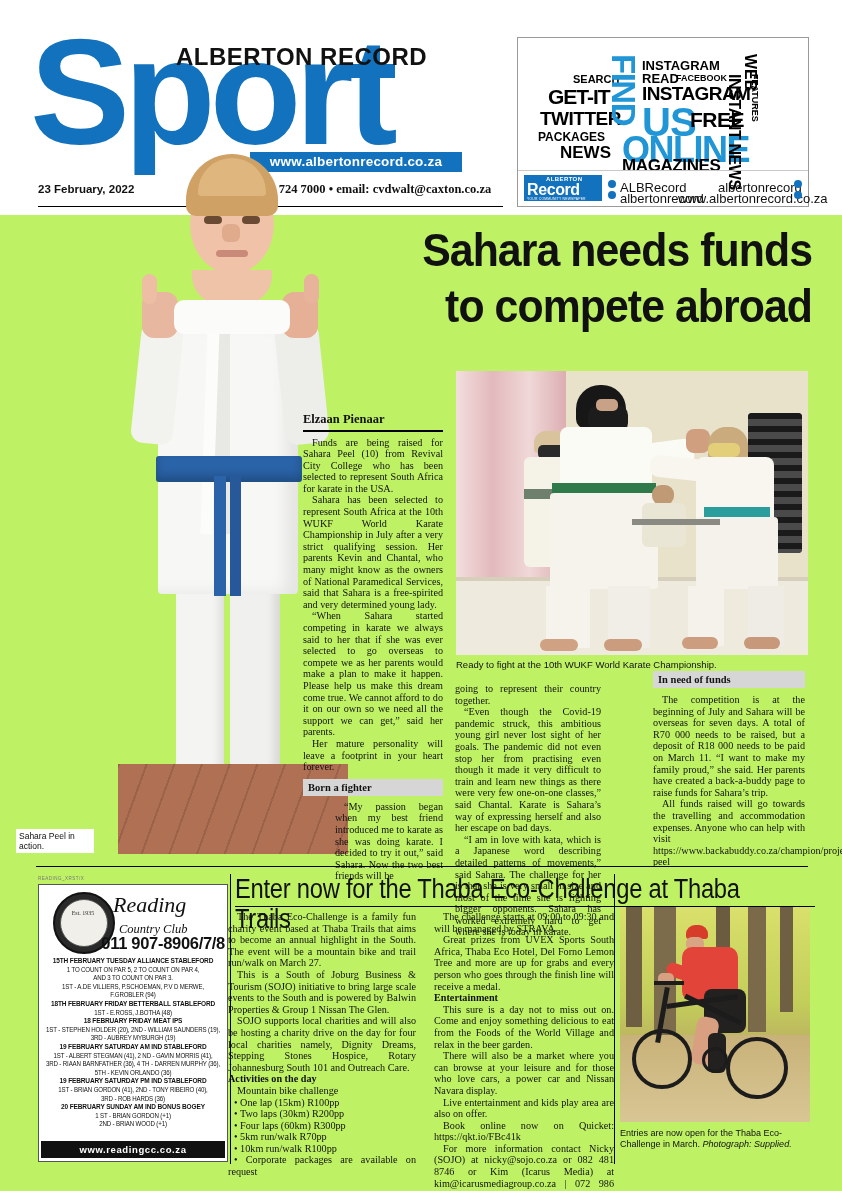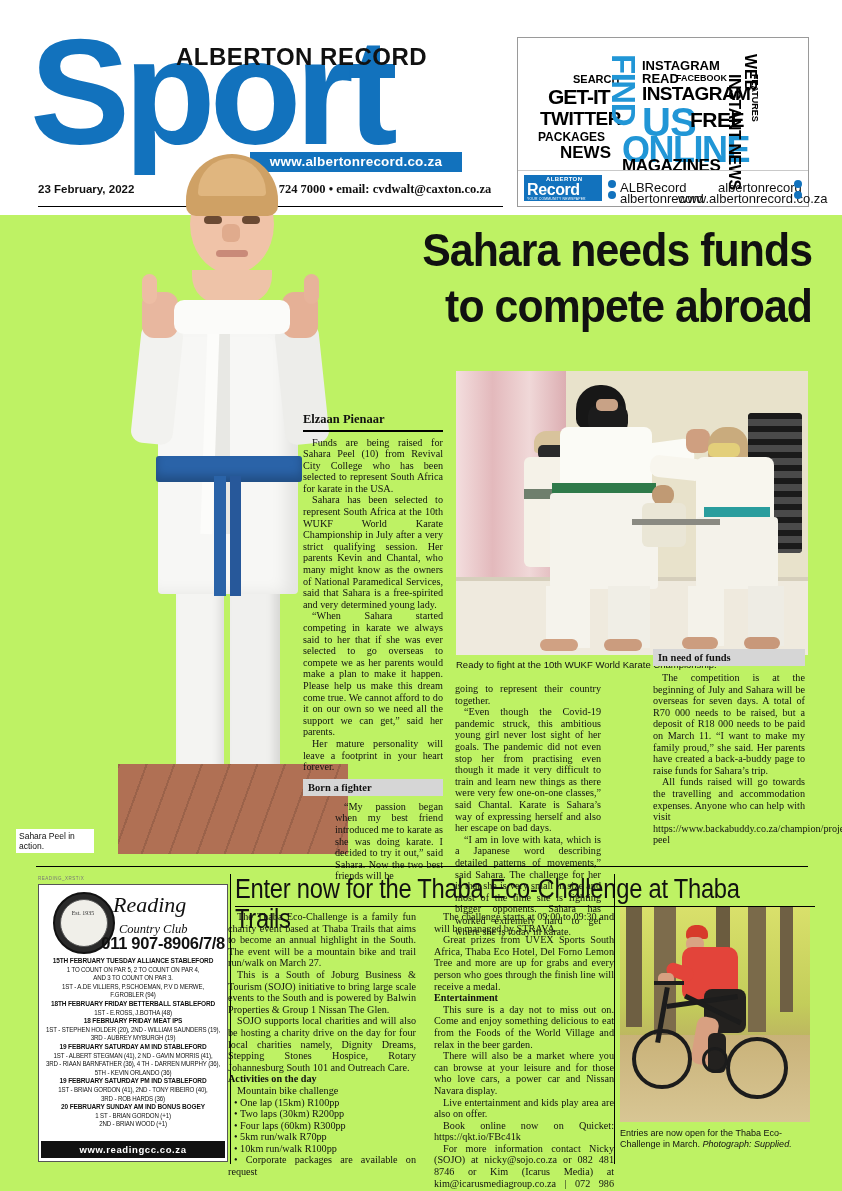--- a/index.html
+++ b/index.html
@@ -96,21 +96,21 @@
   }
   .body p{
     margin:0;font-family:"Liberation Serif", serif;font-size:10.2px;
     line-height:11.6px;color:#111;text-align:justify;text-indent:9px;
   }
   .body p.noind{text-indent:0;}
 
   #col1{left:303px;top:412px;width:140px;}
   #col1 .tail{width:108px;margin-left:32px;}
   #col2{left:455px;top:683px;width:146px;}
-  #col3{left:653px;top:649px;width:152px;}
+  #col3{left:653px;top:671px;width:152px;}
 
   
   #sahara-cap{
     left:16px;top:829px;width:72px;background:#fff;
     font-family:"Liberation Sans",sans-serif;font-size:8.5px;line-height:10px;
     color:#111;padding:2px 3px;
   }
 
   
   #divider{left:36px;top:866px;width:772px;height:1px;background:#000;}

